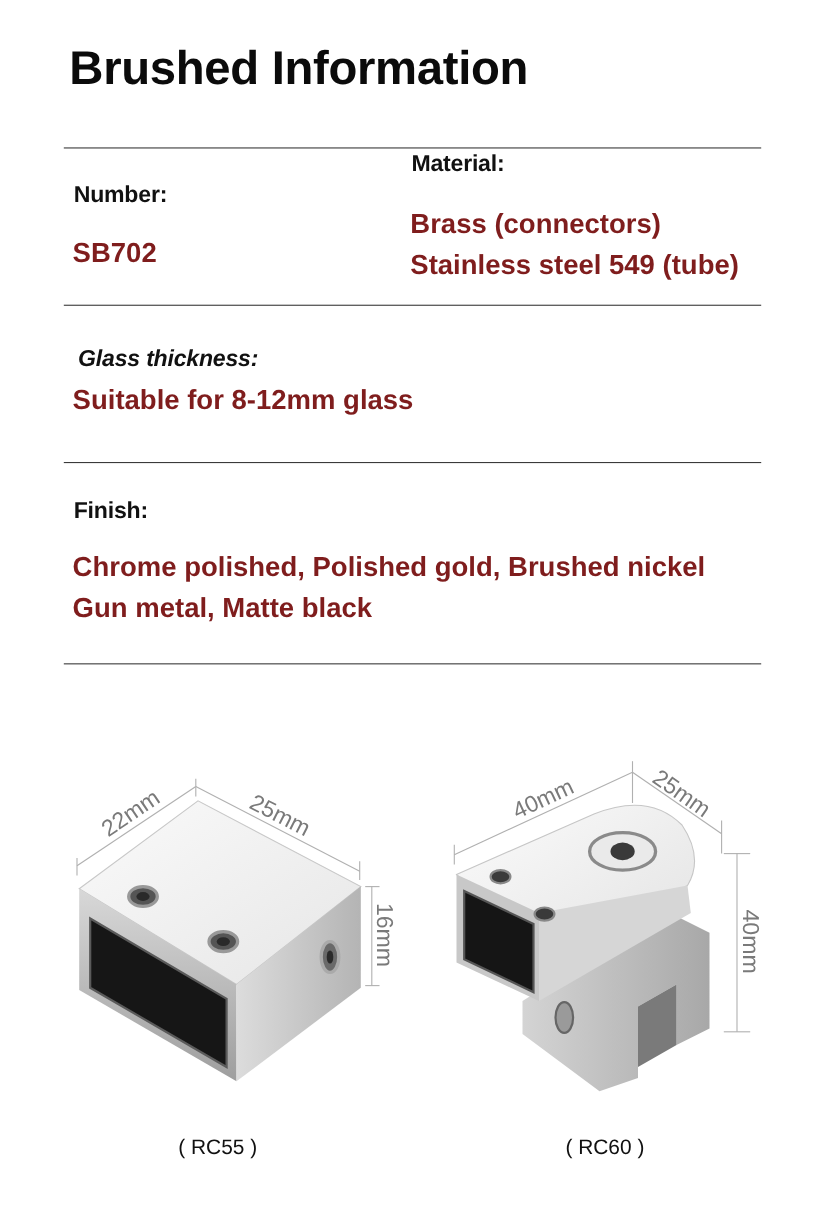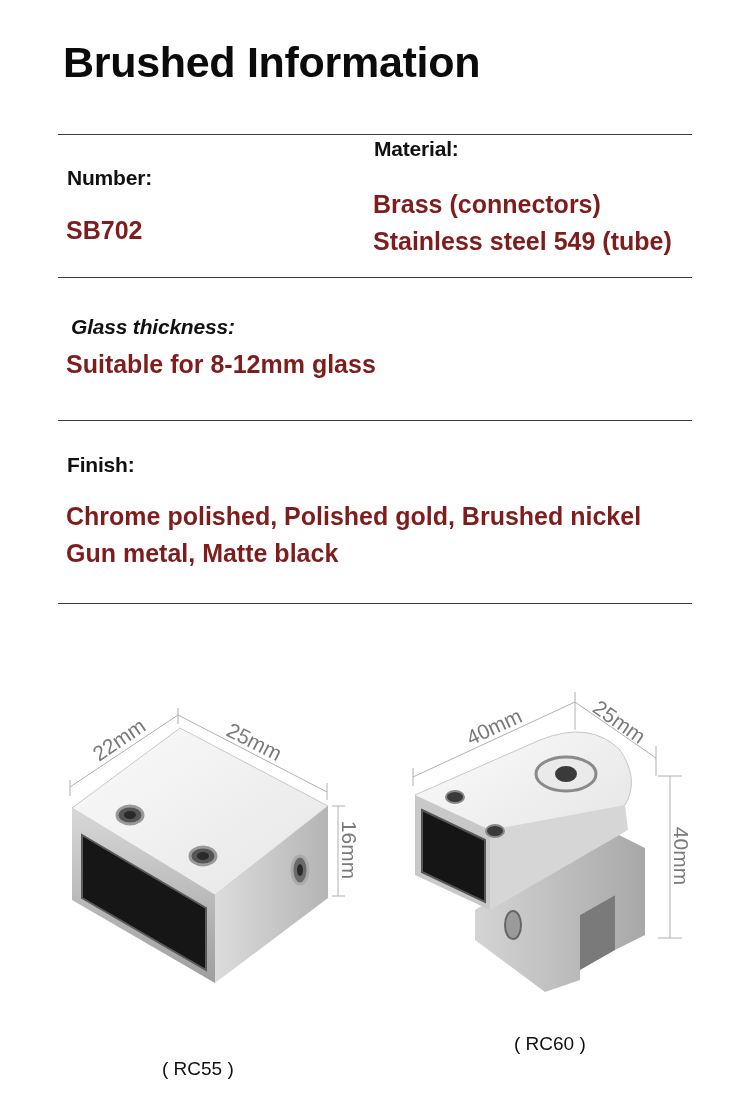--- a/index.html
+++ b/index.html
@@ -85,21 +85,21 @@
     <ellipse cx="70" cy="125" rx="6" ry="4" fill="#2a2a2a"></ellipse>
     <ellipse cx="143" cy="166" rx="13" ry="9" fill="#555" stroke="#999" stroke-width="3"></ellipse>
     <ellipse cx="143" cy="166" rx="6" ry="4" fill="#2a2a2a"></ellipse>
     <ellipse cx="240" cy="180" rx="8" ry="14" fill="#6a6a6a" stroke="#aaa" stroke-width="3"></ellipse>
     <ellipse cx="240" cy="180" rx="3" ry="6" fill="#2a2a2a"></ellipse>
   </svg>
   <div class="dim" style="left:30px; top:38px; transform:rotate(-34deg);">22mm</div>
   <div class="dim" style="left:165px; top:40px; transform:rotate(27deg);">25mm</div>
   <div class="dim" style="left:260px; top:148px; transform:rotate(90deg);">16mm</div>
 </div>
-<div class="caption" style="left:162px; top:1033px;margin-top:25px;">( RC55 )</div>
+<div class="caption" style="left:162px; top:1033px;">( RC55 )</div>
 
 <div class="product" style="left:400px; top:680px; width:310px; height:320px;">
   <svg width="310" height="320" viewBox="0 0 310 320">
     <defs>
       <linearGradient id="topB" x1="0" y1="0" x2="1" y2="1">
         <stop offset="0" stop-color="#fbfbfb"></stop>
           <stop offset="1" stop-color="#e2e2e2"></stop>
       </linearGradient>
       <linearGradient id="bodyB" x1="0" y1="0" x2="1" y2="0">
         <stop offset="0" stop-color="#d4d4d4"></stop>

